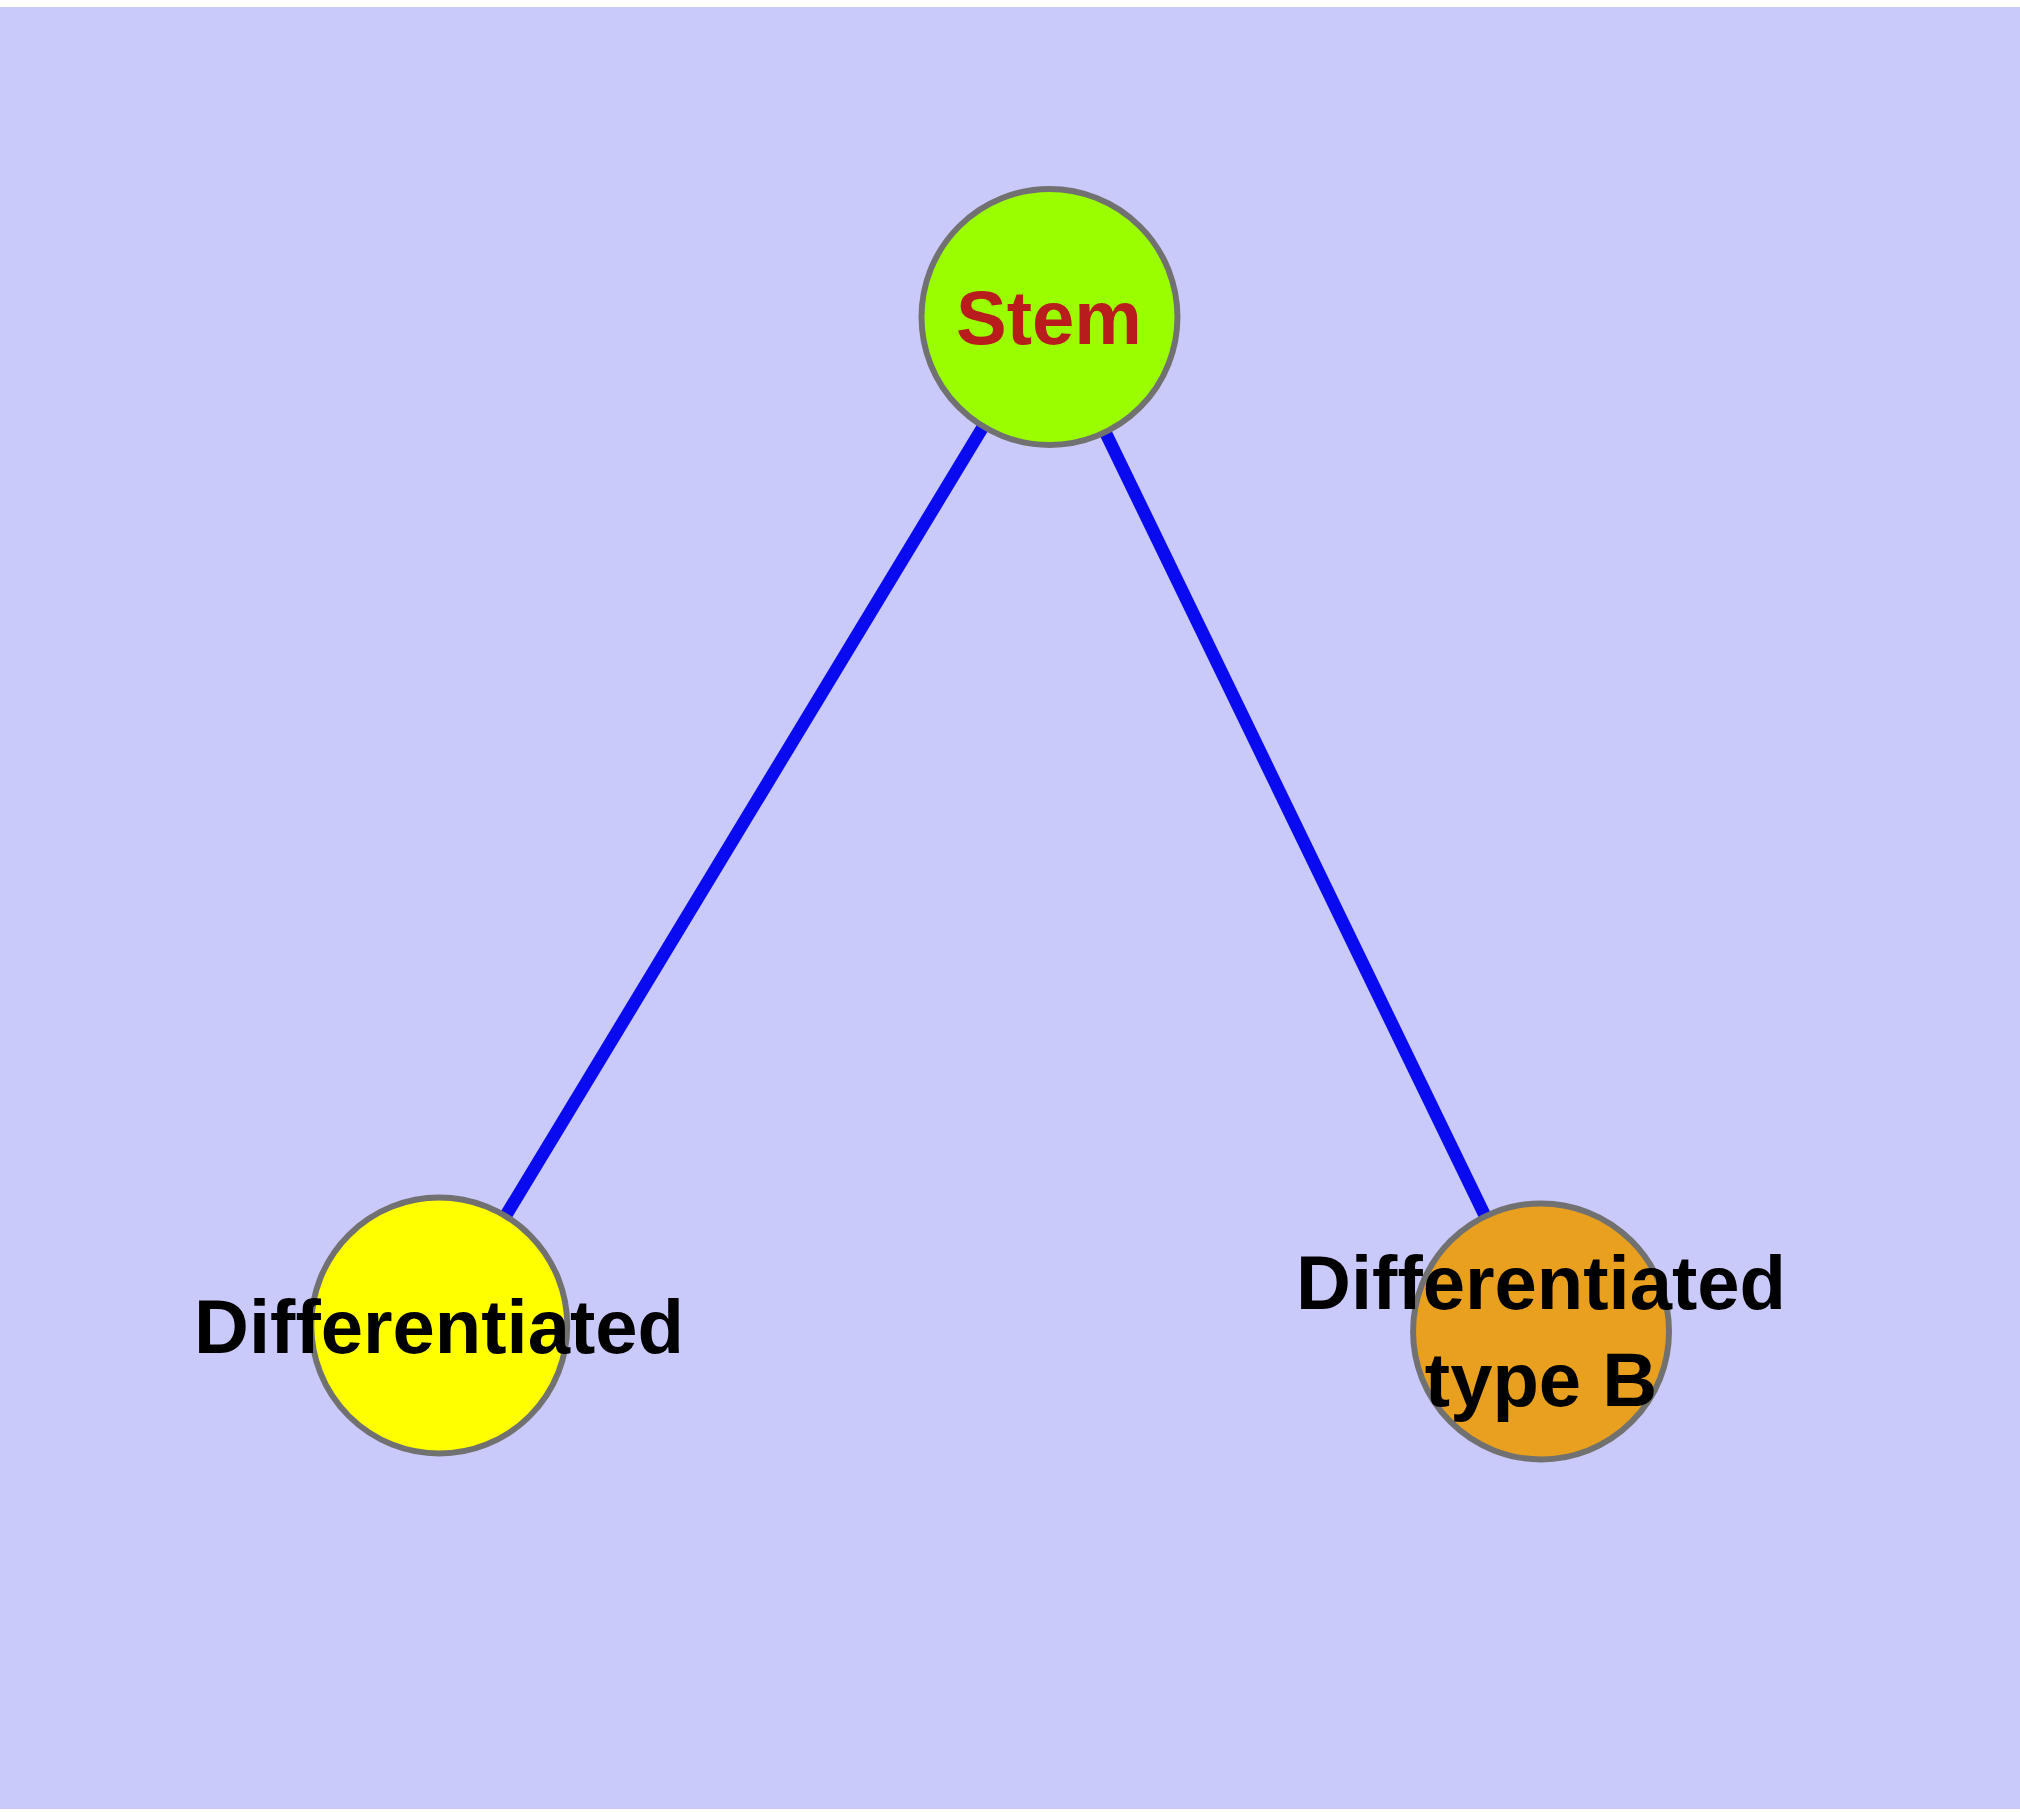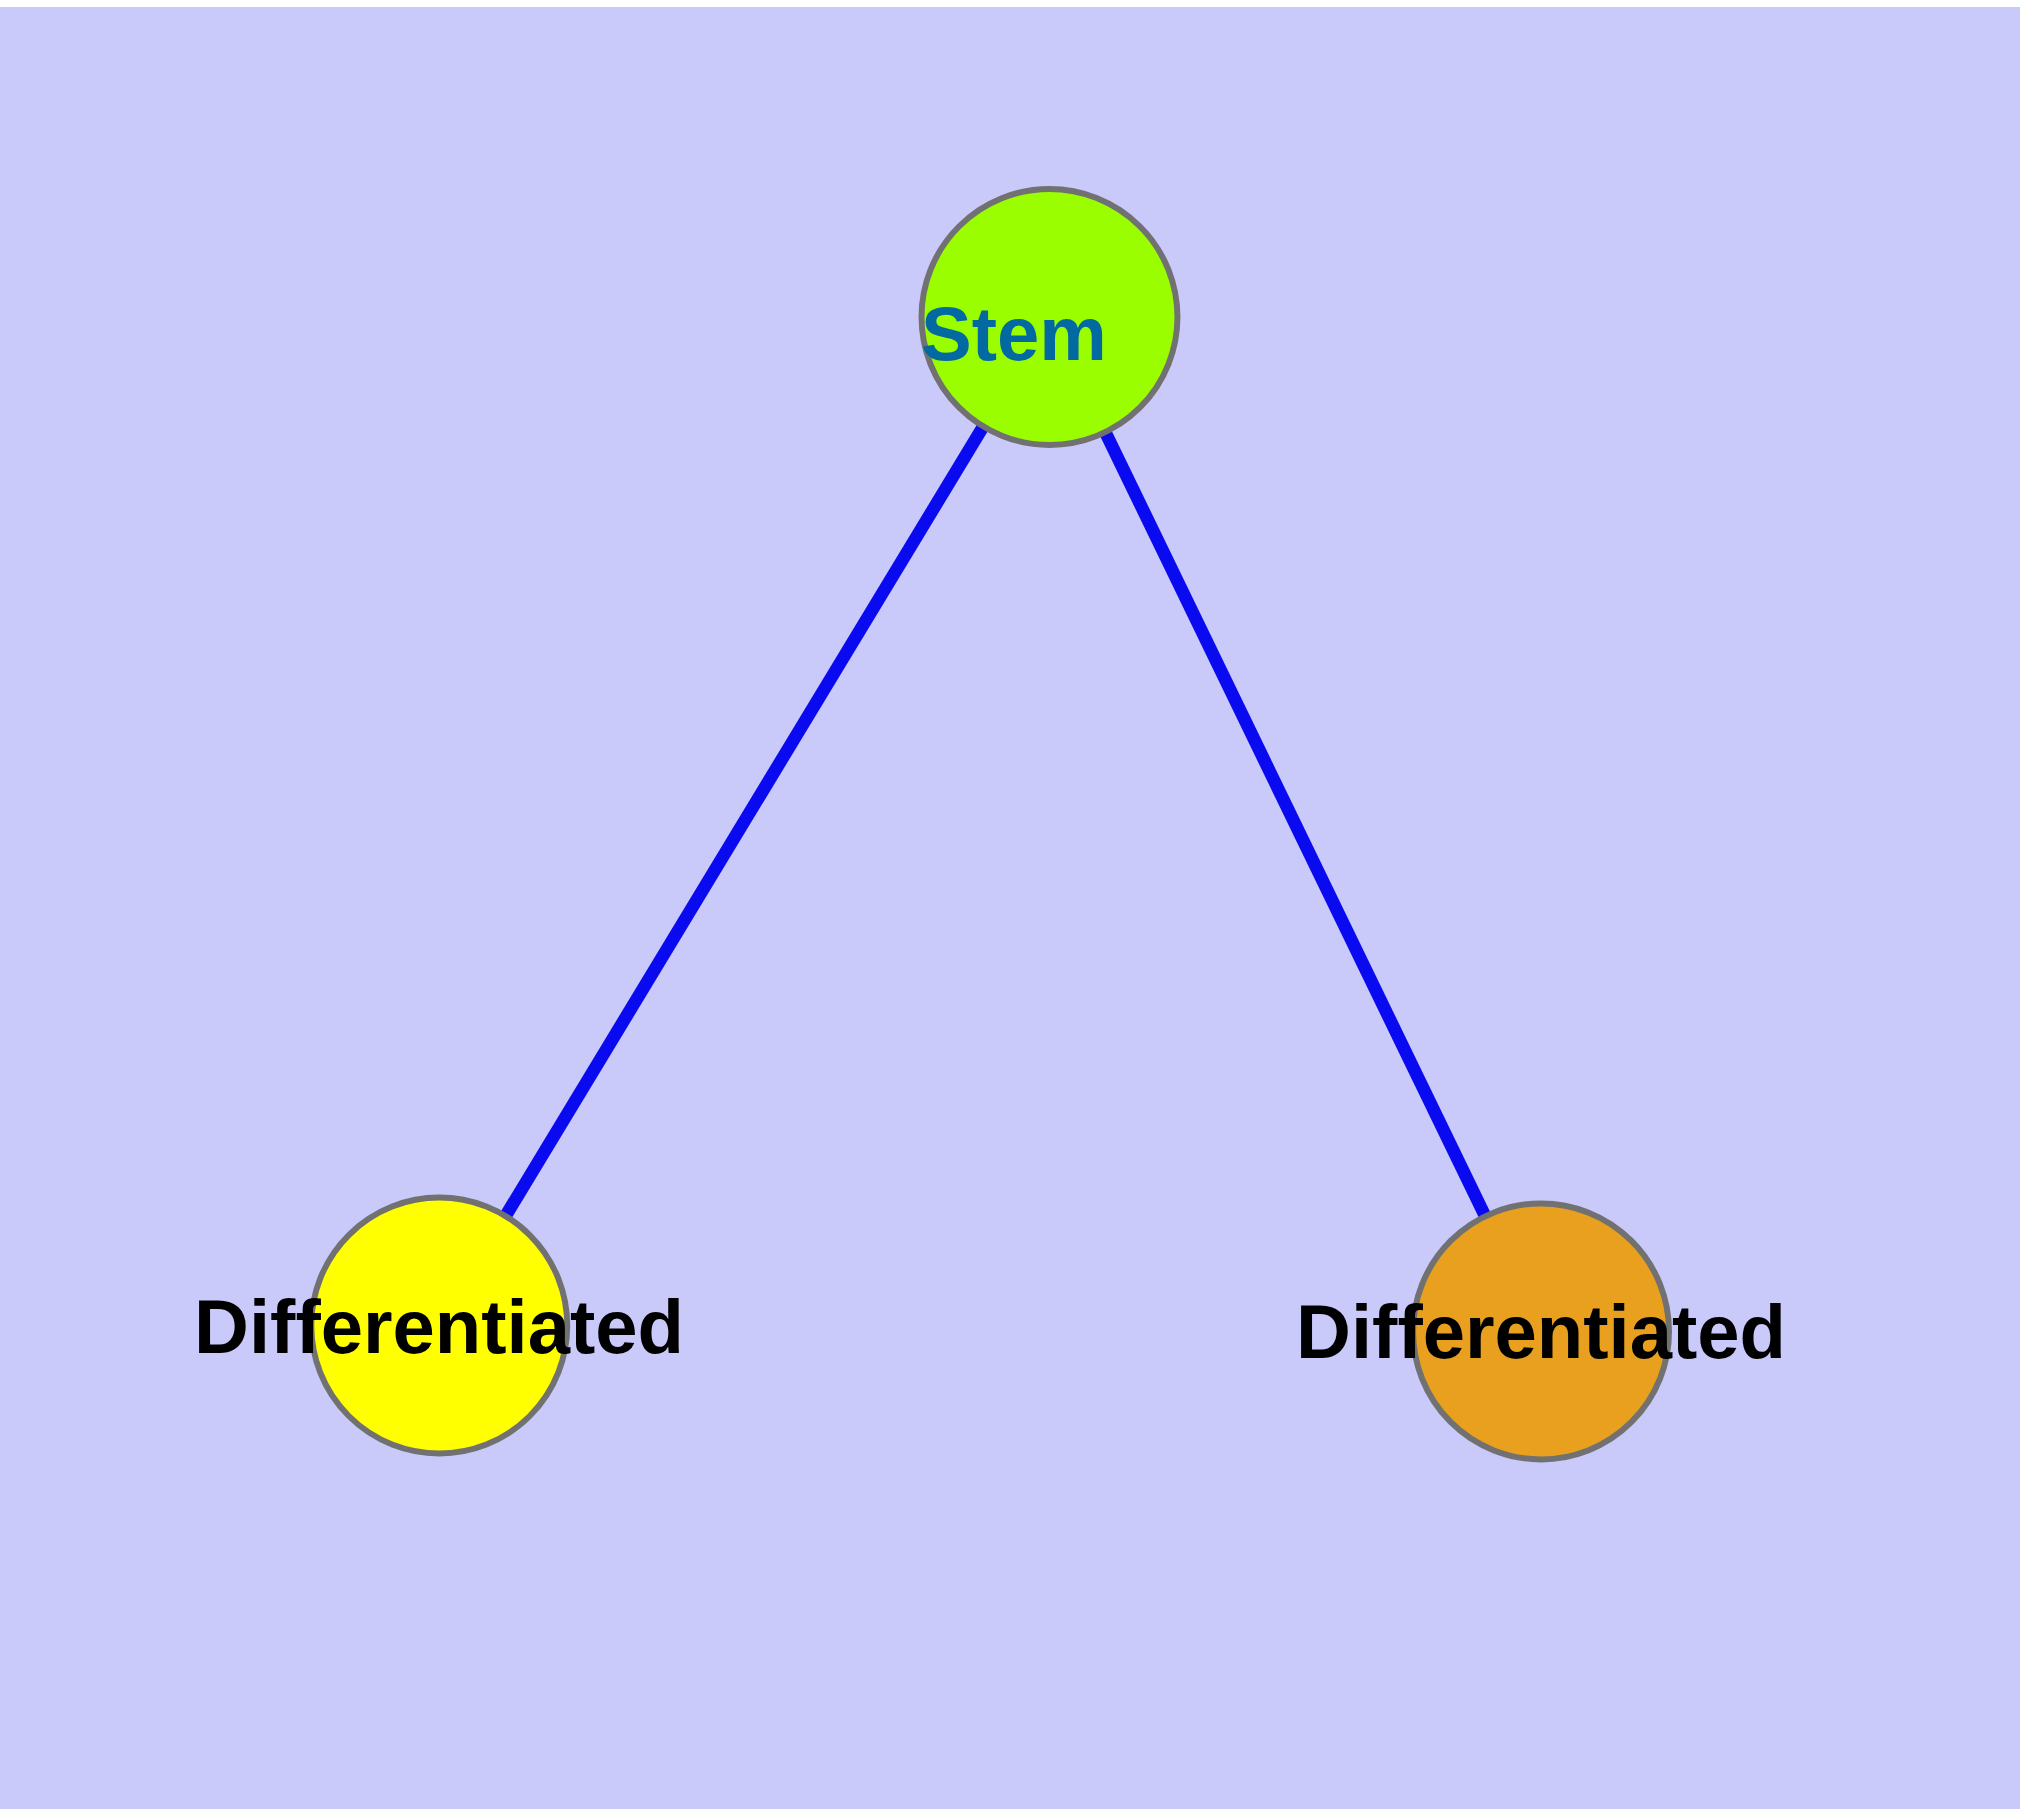--- a/index.html
+++ b/index.html
@@ -56,24 +56,25 @@
 <div class="canvas" style="background: rgb(255, 255, 255);">
   <div class="panel" style="background: rgb(201, 201, 250);"></div>
   <svg id="graph-svg" xmlns="http://www.w3.org/2000/svg" viewBox="0 0 2384 2138">
       <line x1="1238" y1="374" x2="518" y2="1564" stroke="#0A0AF0" stroke-width="15"></line>
       <line x1="1238" y1="374" x2="1818" y2="1571" stroke="#0A0AF0" stroke-width="15"></line>
       <circle cx="1238" cy="374" r="151" fill="#9AFE00" stroke="#717171" stroke-width="7"></circle>
       <circle cx="518" cy="1564" r="151" fill="#FFFF00" stroke="#717171" stroke-width="7"></circle>
       <circle cx="1818" cy="1571" r="151" fill="#E8A01E" stroke="#717171" stroke-width="7"></circle>
     </svg>
   <div id="labels">
-      <div class="node-label" style="left: 1014px; top: 317px; color: #0369a1; margin-top: 16px;">
+      <div class="node-label" style="left: 1049px; top: 317px; color: #b91c1c;">
         <div class="label-line">Stem</div>
       </div>
       <div class="node-label" style="left: 439px; top: 1326px; color: rgb(0, 0, 0);">
         <div class="label-line">Differentiated</div>
       </div>
       <div class="node-label" style="left: 1541px; top: 1331px; color: rgb(0, 0, 0);">
         <div class="label-line">Differentiated</div>
+        <div class="label-line">type B</div>
       </div>
     </div>
 </div>
 
 
 </body></html>

